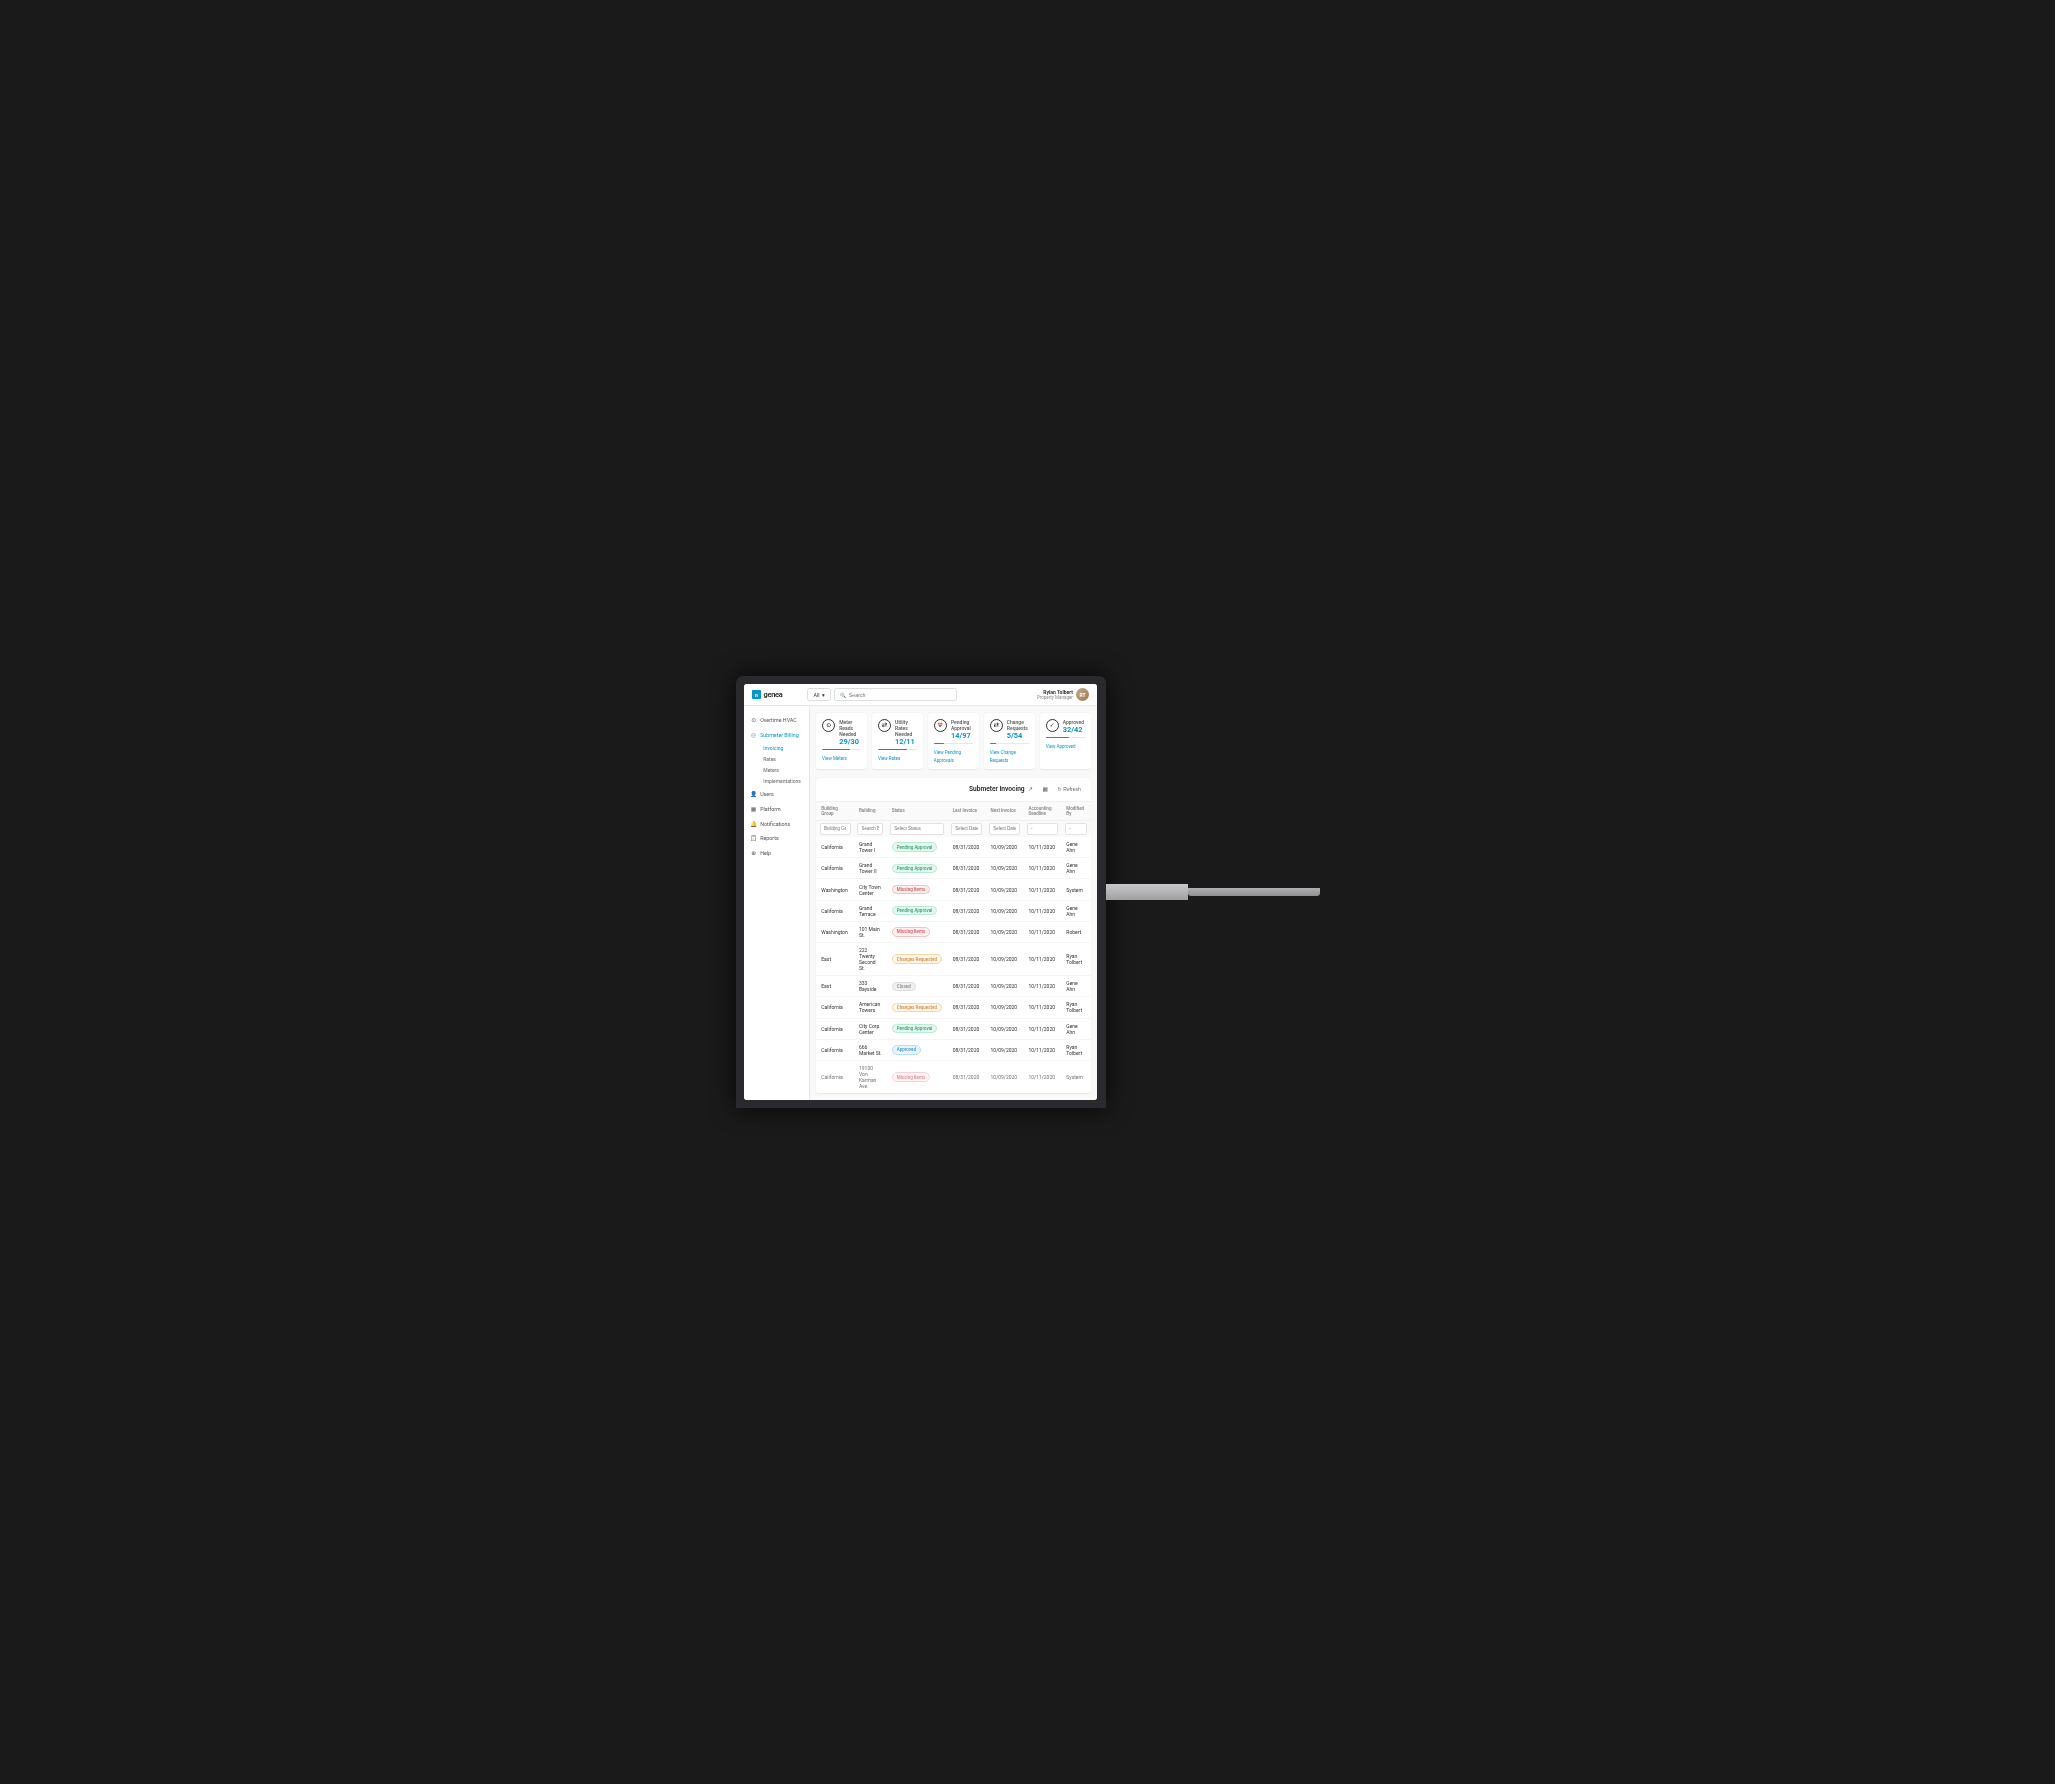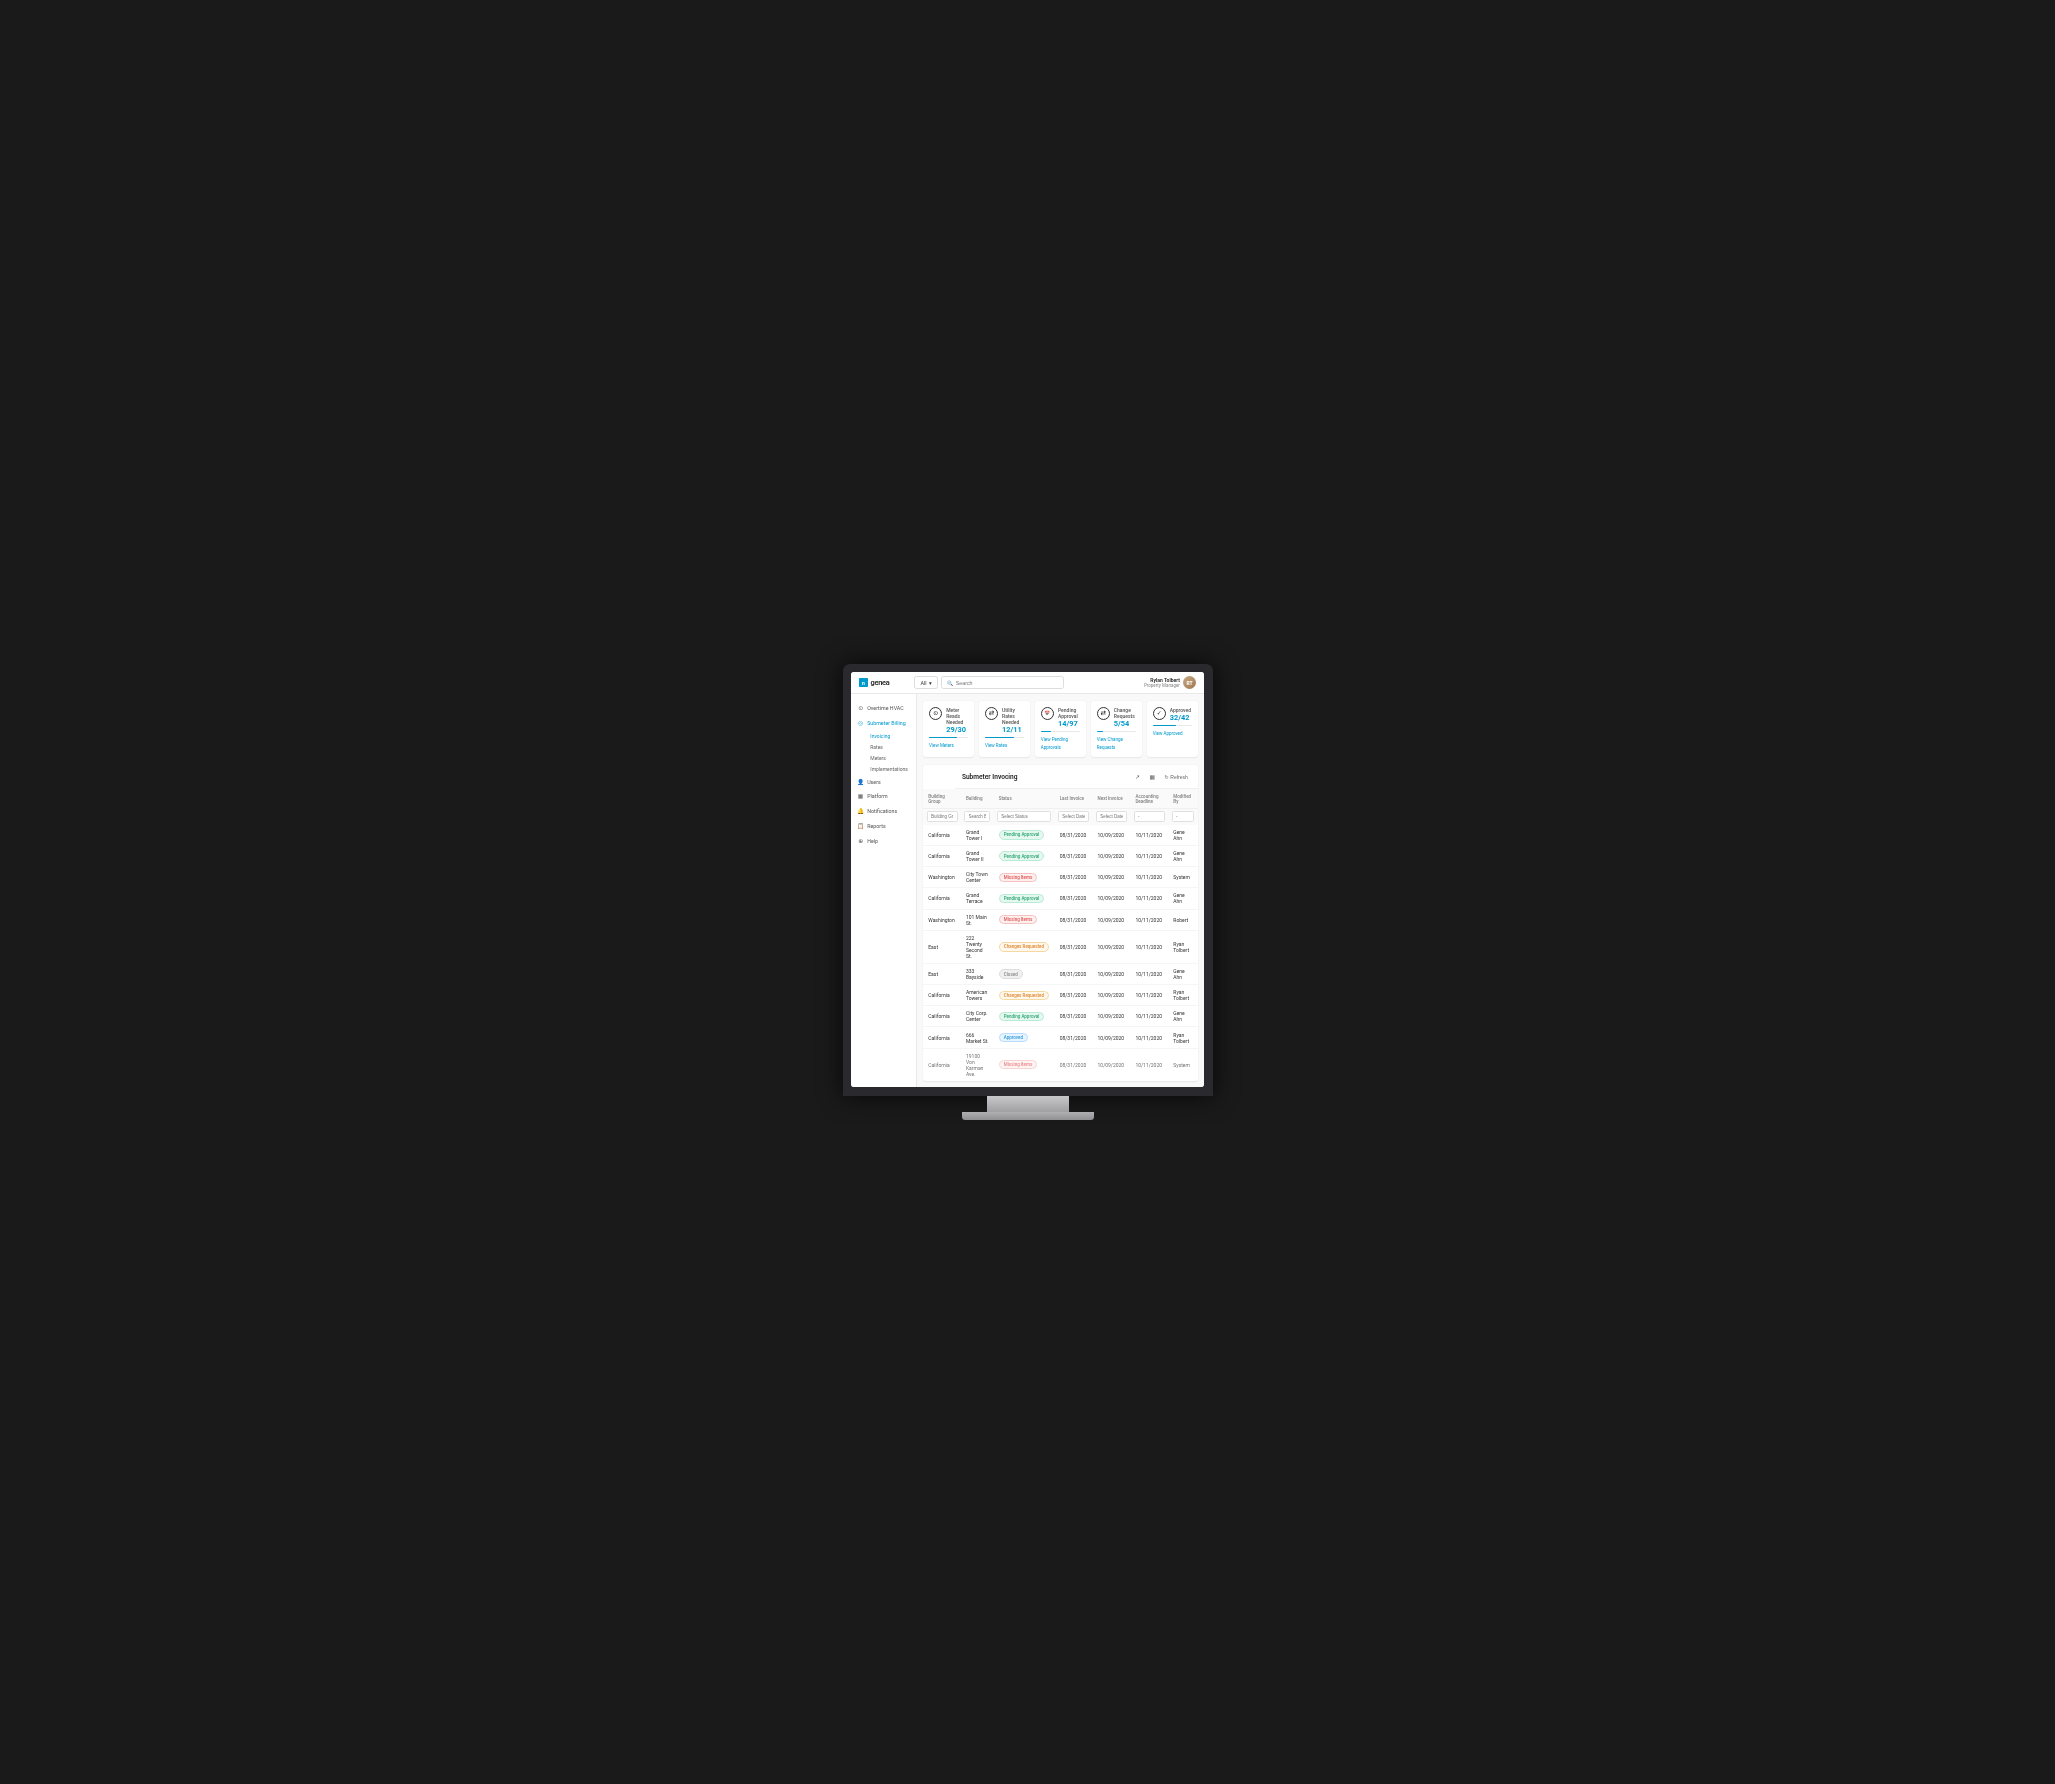--- a/index.html
+++ b/index.html
@@ -7,21 +7,21 @@
       background: #1a1a1a;
       display: flex;
       justify-content: center;
       align-items: center;
       min-height: 100vh;
       font-family: -apple-system, BlinkMacSystemFont, 'Segoe UI', Roboto, sans-serif;
     }
 
     .monitor-wrapper {
       display: flex;
-      flex-direction: column;
+      flex-direction: row;
       align-items: center;
     }
 
     .monitor-screen {
       background: #2a2a2e;
       border-radius: 6.6px 6.6px 0 0;
       padding: 8.2px;
       width: 370px;
       box-shadow: 0 0 25px rgba(0,0,0,0.8);
     }
@@ -300,24 +300,23 @@
     .table-section {
       background: #fff;
       border-radius: 3.3px;
       box-shadow: 0 0.4px 1.6px rgba(0,0,0,0.08);
       overflow: hidden;
     }
 
     .table-header {
       display: flex;
       align-items: center;
-      justify-content: space-between;
+      justify-content: flex-end;
       padding: 5.8px 6.6px;
       border-bottom: 0.4px solid #f0f0f0;
-      margin-left: 32px;
     }
 
     .table-title {
       font-size: 6.6px;
       font-weight: 600;
       color: #222;
     }
 
     .table-actions {
       display: flex;

